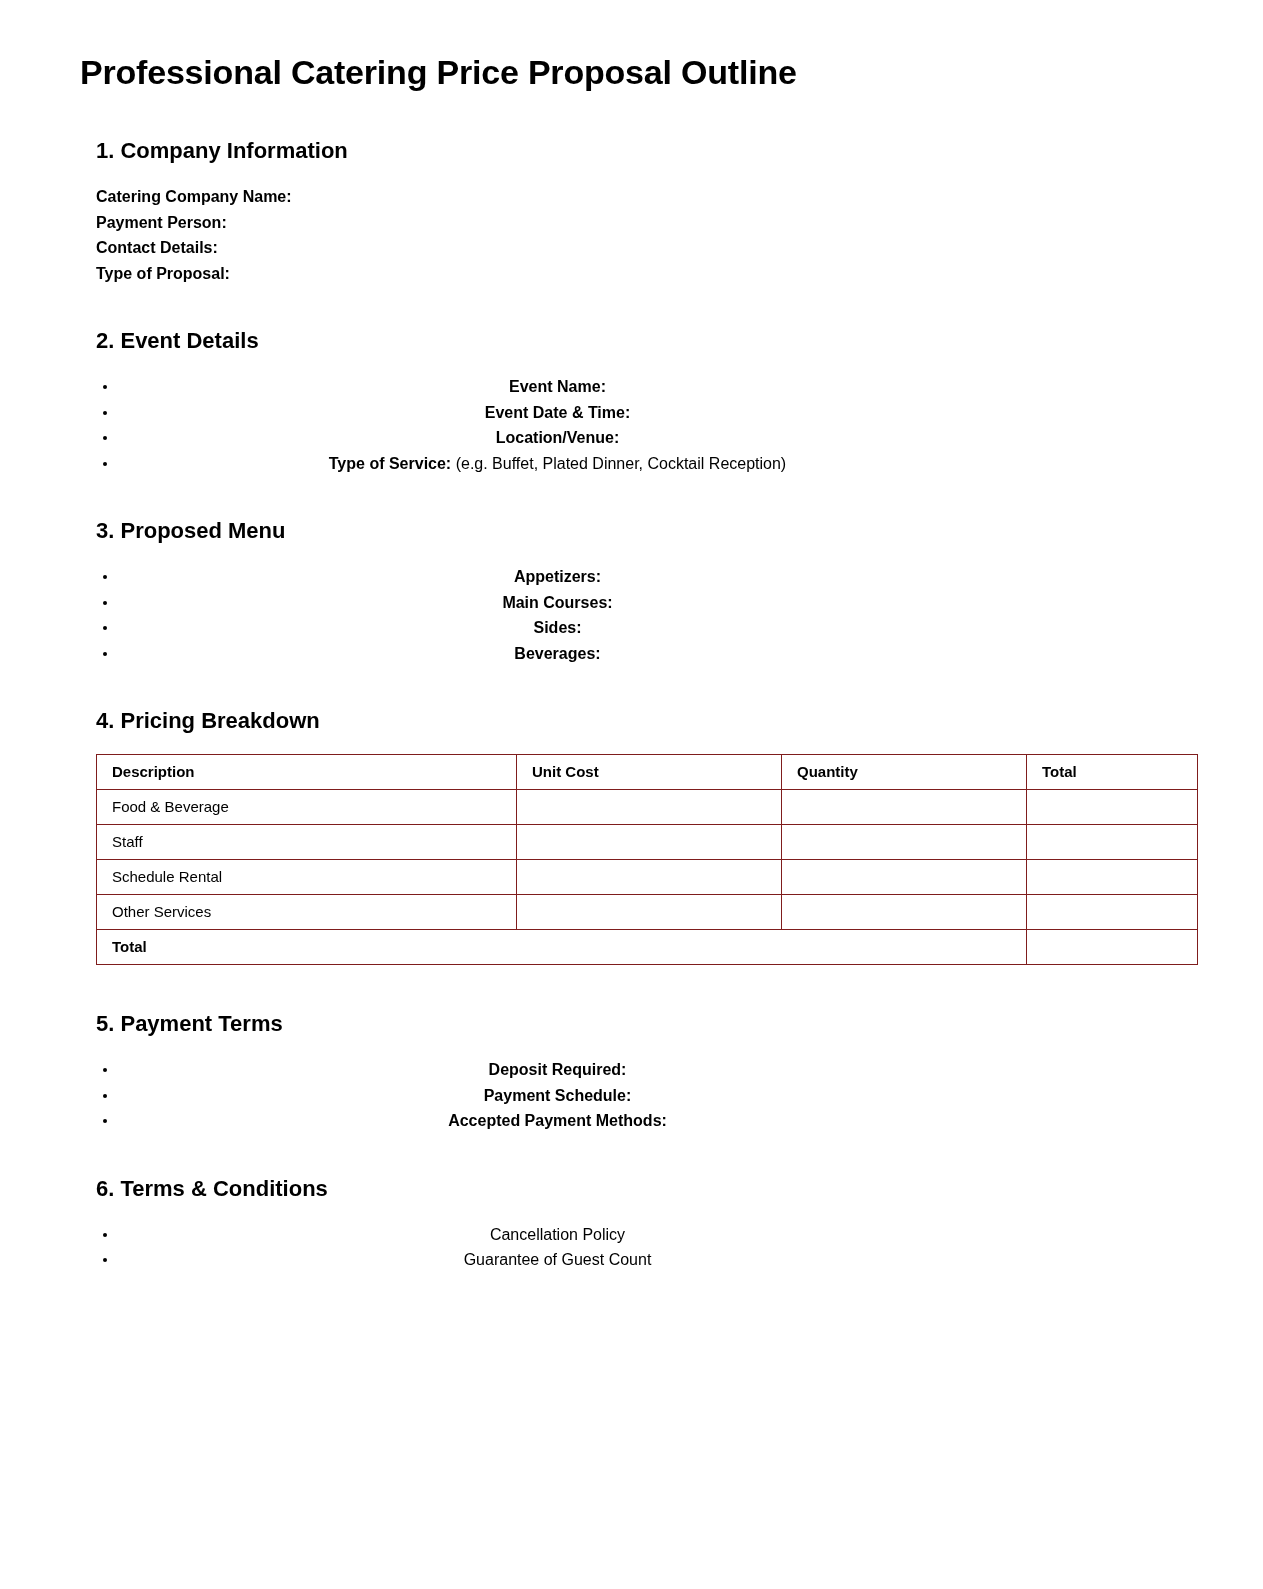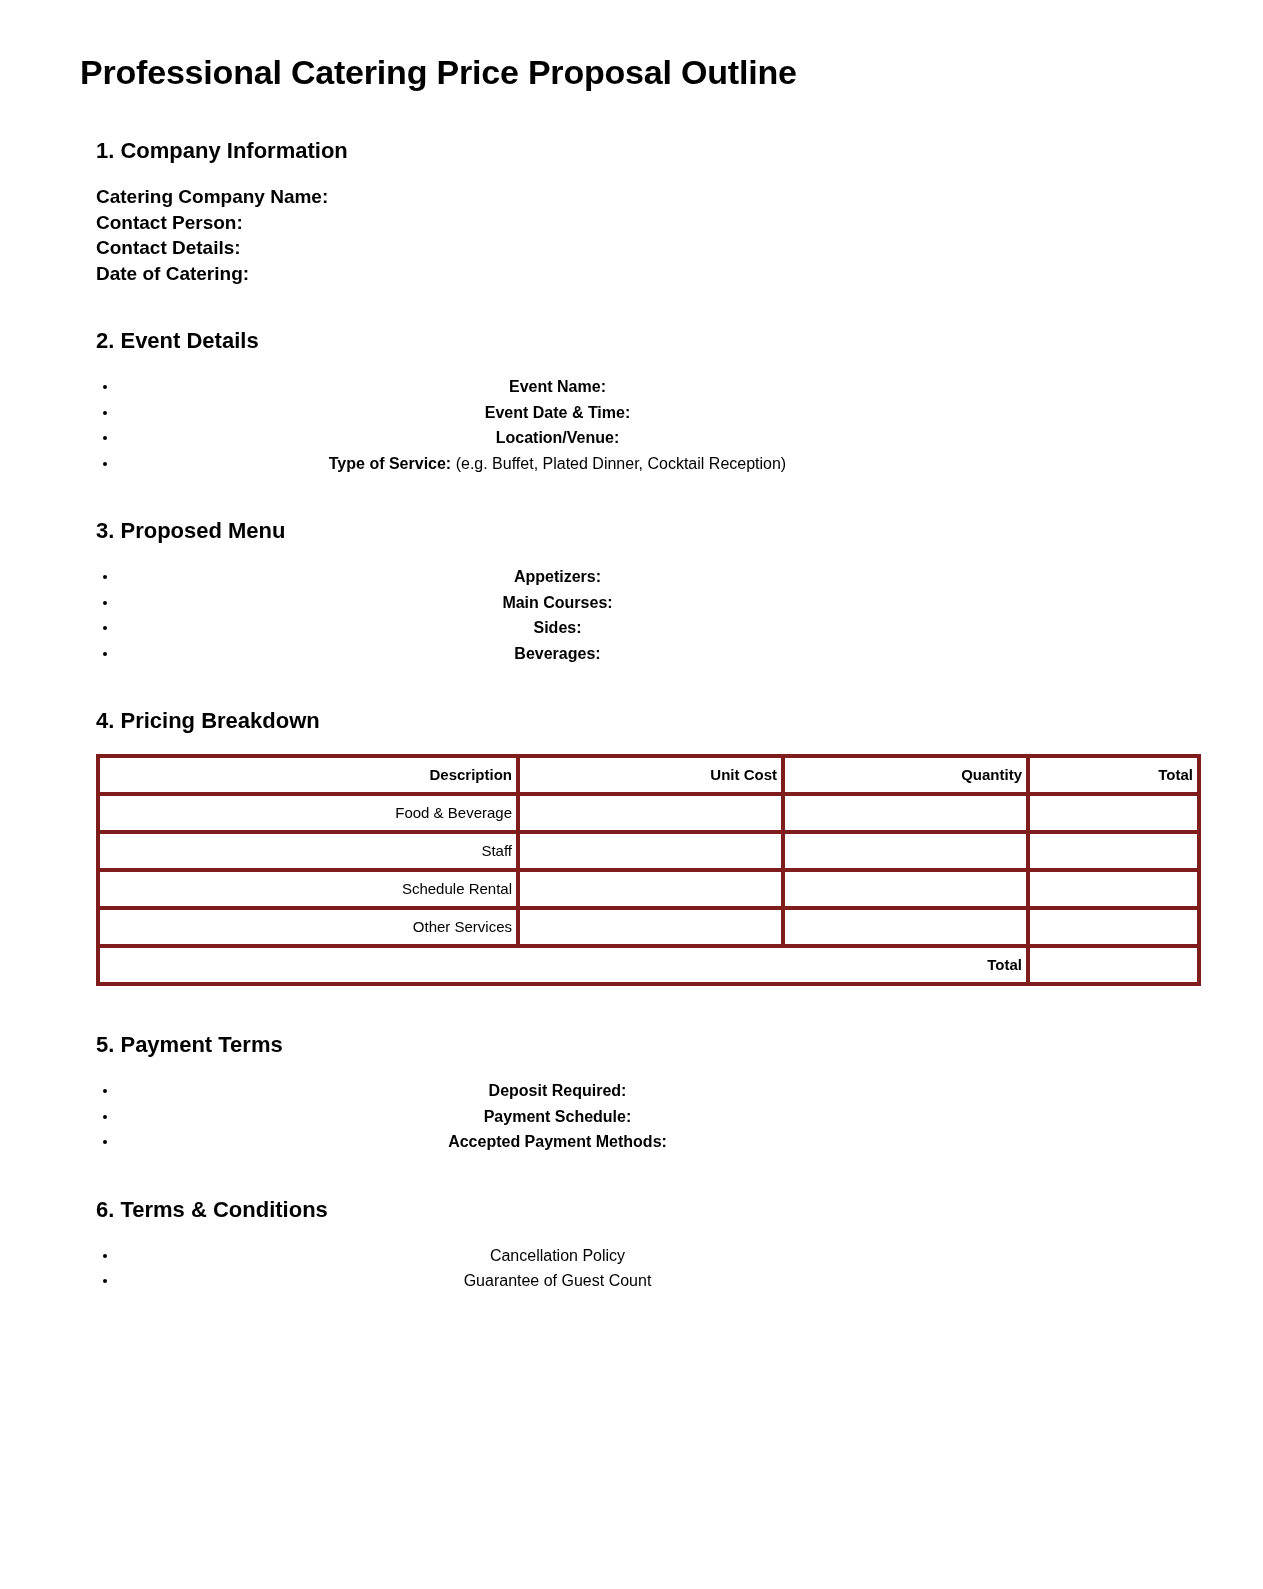--- a/index.html
+++ b/index.html
@@ -35,21 +35,21 @@
     margin: 16px;
   }
   .section-heading {
     font-size: 22px;
     font-weight: bold;
     line-height: 26px;
     margin: 0 0 20px 0;
   }
 
   .plain-block {
-    font-size: 19px;
+    font-size: 16px;
     line-height: 25.5px;
     margin: 0 0 42px 0;
   }
   .plain-block .line {
     font-weight: bold;
     display: block;
   }
 
   ul.bullets {
     list-style: none;
@@ -86,24 +86,24 @@
 
   table.pricing {
     border-collapse: collapse;
     width: 1101px;
     margin: 0 0 46px 0;
     font-size: 15px;
     table-layout: fixed;
   }
   table.pricing th,
   table.pricing td {
-    border: 4px solid #7f1d1d;
-    padding: 8px 4px;
+    border: 1px solid #7f1d1d;
+    padding: 8px 15px;
     height: 18px;
-    text-align: right;
+    text-align: left;
     vertical-align: middle;
     line-height: 18px;
   }
   table.pricing th {
     font-weight: bold;
     font-size: 15px;
   }
   table.pricing td {
     font-weight: normal;
   }
@@ -119,23 +119,23 @@
 <body>
 
 <div class="page">
 
   <h1 class="doc-title">Professional Catering Price Proposal Outline</h1>
 
   <div class="section">
     <h2 class="section-heading">1. Company Information</h2>
     <div class="plain-block">
       <span class="line">Catering Company Name:</span>
-      <span class="line">Contact Person:</span>
+      <span class="line">Payment Person:</span>
       <span class="line">Contact Details:</span>
-      <span class="line">Date of Catering:</span>
+      <span class="line">Type of Proposal:</span>
     </div>
   </div>
 
   <div class="section">
     <h2 class="section-heading">2. Event Details</h2>
     <ul class="bullets bold">
       <li><span class="lbl">Event Name:</span><span class="hint"></span></li>
       <li><span class="lbl">Event Date &amp; Time:</span><span class="hint"></span></li>
       <li><span class="lbl">Location/Venue:</span><span class="hint"></span></li>
       <li><span class="lbl">Type of Service:</span><span class="hint"> (e.g. Buffet, Plated Dinner, Cocktail Reception)</span></li>

